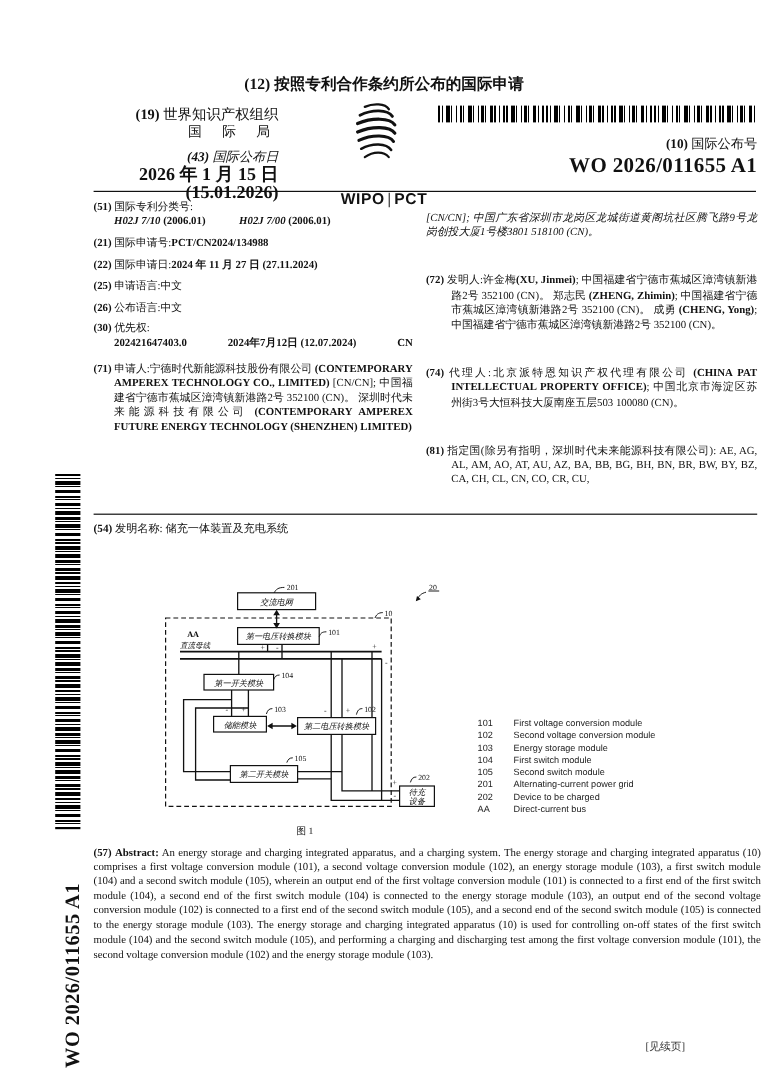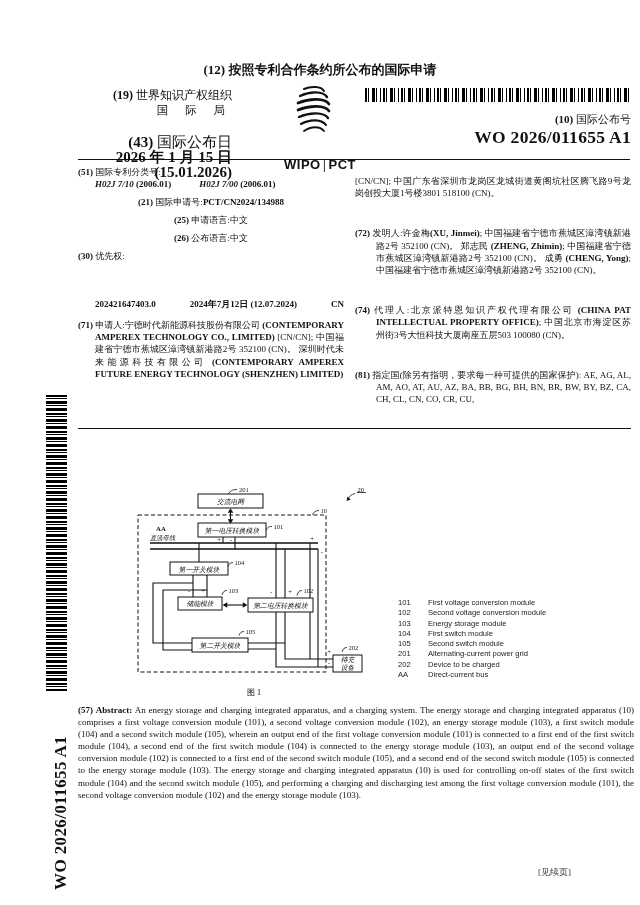--- a/index.html
+++ b/index.html
@@ -7,47 +7,47 @@
         font-family:"Liberation Serif",serif;color:#111;overflow:hidden;}
   .b{font-weight:bold;}
   .bi{font-weight:bold;font-style:italic;}
 
   
   .line12{position:absolute;top:61px;left:0;width:100%;text-align:center;
           font-weight:bold;font-size:13px;}
   .hdr-left{position:absolute;top:88px;left:80px;width:152px;text-align:right;
             font-size:12px;line-height:15px;}
   .hdr-left .bureau{letter-spacing:7px;font-size:11.5px;}
-  .hdr-left .d43{margin-top:17px;font-size:15px;}
+  .hdr-left .d43{margin-top:6px;font-size:11px;font-style:italic;}
   .hdr-left .pubdate{font-weight:bold;font-size:15px;}
   .logo{position:absolute;top:85px;left:284px;width:56px;text-align:center;}
   .logo-text{font-family:"Liberation Sans",sans-serif;font-weight:bold;font-size:13px;
              letter-spacing:.5px;margin-top:18px;white-space:nowrap;}
   .logo-text .sep{font-weight:normal;color:#444;padding:0 2px;}
   .hdr-right{position:absolute;top:88px;left:365px;width:266px;text-align:right;}
   .barcode-top{height:14px;margin-bottom:10px;
     background:repeating-linear-gradient(to right,#000 0 2px,#fff 2px 3px,#000 3px 4px,
       #fff 4px 7px,#000 7px 10px,#fff 10px 11px,#000 11px 12px,#fff 12px 15px,#000 15px 16px,#fff 16px 18px);}
   .pubno-label{font-size:11px;}
   .pubno{font-size:17.5px;font-weight:bold;letter-spacing:.3px;}
 
   .divider{position:absolute;left:78px;width:552px;border-top:1.8px solid #111;}
   .div1{top:159px;}
 
   
   .biblio{position:absolute;top:166px;left:78px;width:553px;font-size:9px;line-height:12.2px;}
   .col-l{position:absolute;left:0;top:0;width:266px;}
   .col-r{position:absolute;left:277px;top:0;width:276px;}
-  .frow{display:flex;justify-content:center;margin-bottom:5.5px;}
+  .frow{display:flex;justify-content:flex-start;margin-bottom:5.5px;}
   .ipc-line{padding-left:17px;display:flex;gap:28px;margin-bottom:6px;}
   .prio-line{padding-left:17px;display:flex;justify-content:space-between;
-             font-weight:bold;margin-bottom:6px;margin-top:36px;}
+             font-weight:bold;margin-bottom:6px;}
   .para{ text-align:justify;padding-left:17px;text-indent:-17px;margin-bottom:2px;}
   .para2{text-align:justify;padding-left:21px;text-indent:-21px;margin-bottom:6px;margin-top:28px;}
-  .para-flush{text-align:justify;margin-bottom:20px;}
+  .para-flush{text-align:justify;margin-bottom:20px;font-style:italic;}
 
   
   .titles{position:absolute;top:428px;left:78px;width:553px;border-top:1.8px solid #111;
           padding-top:6px;font-size:9.3px;line-height:12px;}
   .title-en{margin-bottom:9px;}
 
   
   .figure{position:absolute;top:481px;left:0;width:640px;height:224px;}
   svg.diagram{position:absolute;left:135px;top:2px;}
   .legend{position:absolute;left:398px;top:117px;font-family:"Liberation Sans",sans-serif;
@@ -138,20 +138,24 @@
       </div>
       <div class="ipc-line">
         <span><span class="bi">H02J 7/10</span> <span class="b">(2006.01)</span></span>
         <span><span class="bi">H02J 7/00</span> <span class="b">(2006.01)</span></span>
       </div>
       <div class="frow">
         <span><span class="b">(21)</span> <span>国际申请号:</span></span>
         <span class="b">PCT/CN2024/134988</span>
       </div>
       <div class="frow">
+        <span><span class="b">(22)</span> <span>国际申请日:</span></span>
+        <span class="b">2024 年 11 月 27 日 (27.11.2024)</span>
+      </div>
+      <div class="frow">
         <span><span class="b">(25)</span> <span>申请语言:</span></span>
         <span>中文</span>
       </div>
       <div class="frow">
         <span><span class="b">(26)</span> <span>公布语言:</span></span>
         <span>中文</span>
       </div>
       <div>
         <span class="b">(30)</span>
         <span>优先权:</span>
@@ -161,25 +165,30 @@
         <span>2024年7月12日 (12.07.2024)</span>
         <span>CN</span>
       </div>
       <p class="para"><span class="b">(71)</span> <span>申请人:</span><span>宁德时代新能源科技股份有限公司 </span><span class="b">(CONTEMPORARY AMPEREX TECHNOLOGY CO., LIMITED)</span><span> [CN/CN]; 中国福建省宁德市蕉城区漳湾镇新港路2号 352100 (CN)。 深圳时代未来能源科技有限公司 </span><span class="b">(CONTEMPORARY AMPEREX FUTURE ENERGY TECHNOLOGY (SHENZHEN) LIMITED)</span></p>
     </div>
 
     <div class="col-r">
       <p class="para-flush">[CN/CN]; 中国广东省深圳市龙岗区龙城街道黄阁坑社区腾飞路9号龙岗创投大厦1号楼3801 518100 (CN)。</p>
       <p class="para2"><span class="b">(72)</span> <span>发明人:</span><span>许金梅</span><span class="b">(XU, Jinmei)</span><span>; 中国福建省宁德市蕉城区漳湾镇新港路2号 352100 (CN)。 郑志民 </span><span class="b">(ZHENG, Zhimin)</span><span>; 中国福建省宁德市蕉城区漳湾镇新港路2号 352100 (CN)。 成勇 </span><span class="b">(CHENG, Yong)</span><span>; 中国福建省宁德市蕉城区漳湾镇新港路2号 352100 (CN)。</span></p>
       <p class="para2"><span class="b">(74)</span> <span>代理人:</span><span>北京派特恩知识产权代理有限公司 </span><span class="b">(CHINA PAT INTELLECTUAL PROPERTY OFFICE)</span><span>; 中国北京市海淀区苏州街3号大恒科技大厦南座五层503 100080 (CN)。</span></p>
-      <p class="para2"><span class="b">(81)</span> <span>指定国(除另有指明，要求每一种可提供的国家保护): </span><span>AE, AG, AL, AM, AO, AT, AU, AZ, BA, BB, BG, BH, BN, BR, BW, BY, BZ, CA, CH, CL, CN, CO, CR, CU,</span></p>
+      <p class="para2"><span class="b">(81)</span> <span>指定国(除另有指明，深圳时代未来能源科技有限公司): </span><span>AE, AG, AL, AM, AO, AT, AU, AZ, BA, BB, BG, BH, BN, BR, BW, BY, BZ, CA, CH, CL, CN, CO, CR, CU,</span></p>
     </div>
   </div>
 
   <div class="titles">
+    <div>
+      <span class="b">(54)</span>
+      <span>发明名称:</span>
+      <span>储充一体装置及充电系统</span>
+    </div>
   </div>
 
   <div class="figure">
     <svg class="diagram" width="236" height="218" viewBox="0 0 236 218">
 
       <rect x="3" y="32" width="188" height="157" fill="none" stroke="#111" stroke-width="1" stroke-dasharray="4 2.5"></rect>
 
       <path d="M15,60 H183 M15,66 H183" stroke="#111" stroke-width="1.5" fill="none"></path>
       <path d="M88,54 V60 M100,54 V66 M64,60 V79 M58,92 V114 M72,92 V114
                M58,100 H18 V160 H57 M72,107 H28 V167 H57

